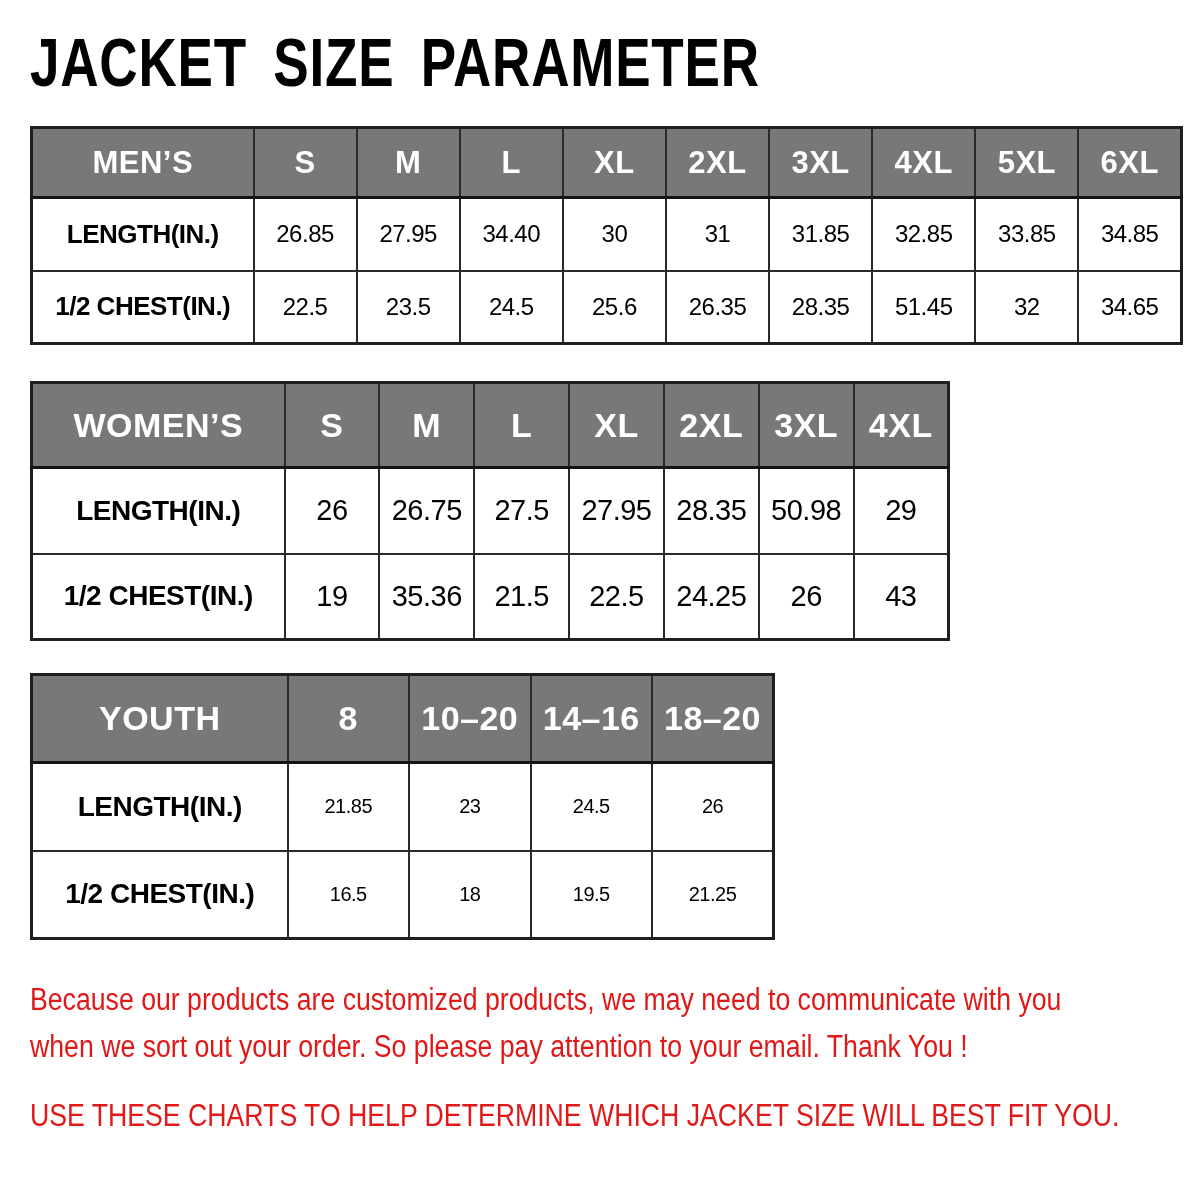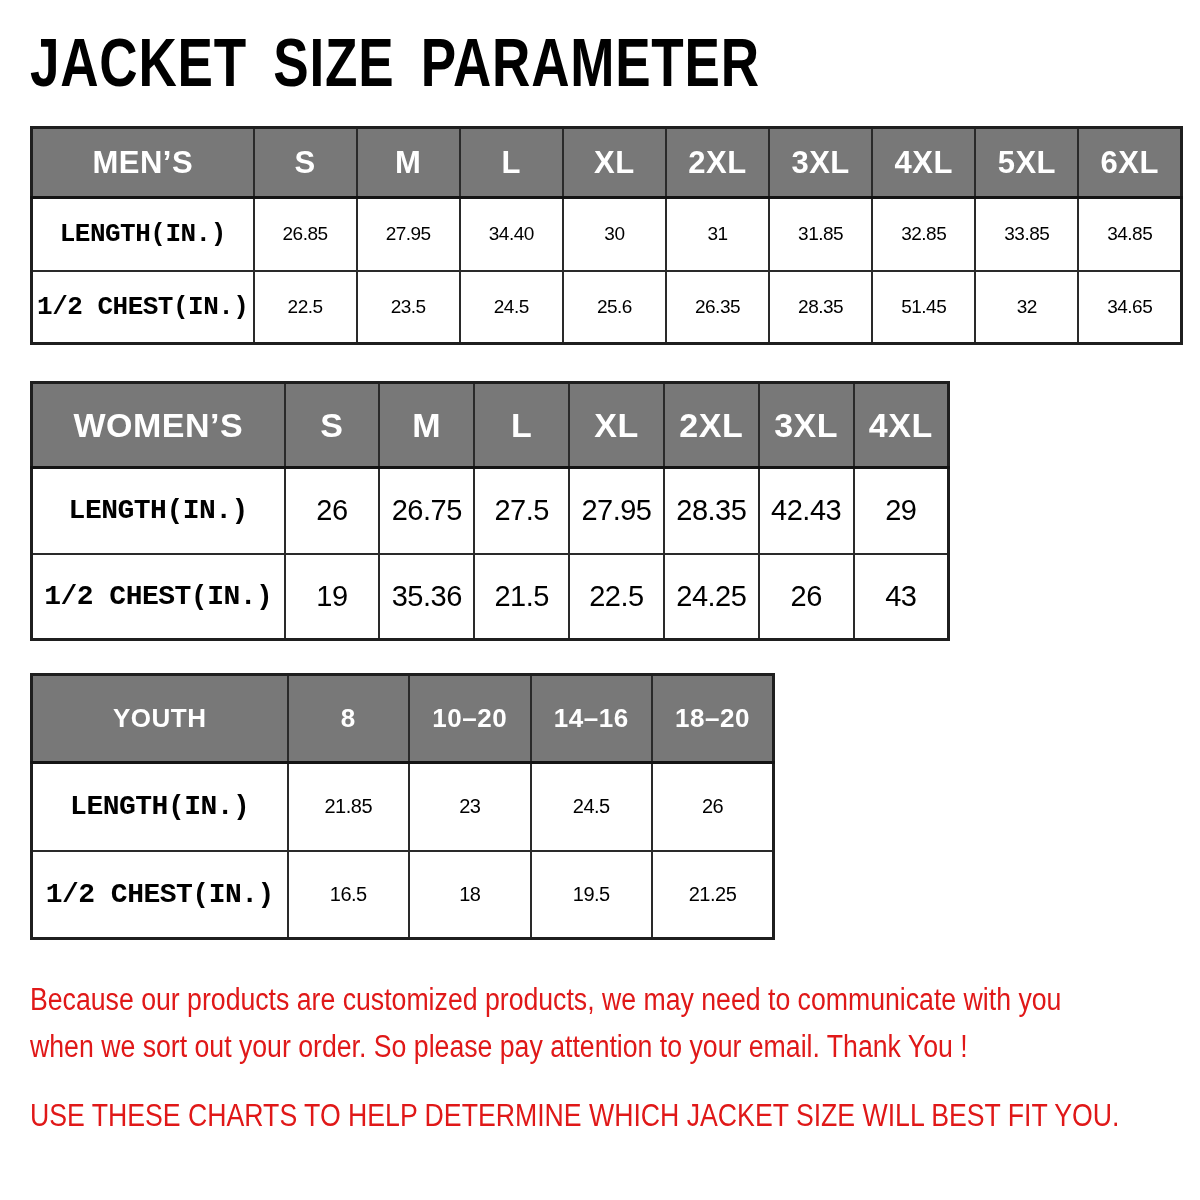--- a/index.html
+++ b/index.html
@@ -67,38 +67,37 @@
     border-bottom:3px solid #141414;
     letter-spacing:0.5px;
   }
   tbody td{
     font-weight:400;
     letter-spacing:-0.5px;
   }
   tbody td.row-label{
     font-weight:700;
     letter-spacing:-0.5px;
-    font-family:Liberation Mono, monospace;
   }
 
   .t-mens{width:1153px;margin-top:30px;}
   .t-mens col.label-col{width:222px;}
   .t-mens thead th{height:70px;font-size:31px;}
-  .t-mens tbody td{height:73px;font-size:19px;}
+  .t-mens tbody td{height:73px;font-size:24px;}
   .t-mens tbody td.row-label{font-size:26px;}
 
   .t-womens{width:920px;margin-top:36px;}
   .t-womens col.label-col{width:253px;}
   .t-womens thead th{height:85px;font-size:34px;}
   .t-womens tbody td{height:86px;font-size:29px;}
   .t-womens tbody td.row-label{font-size:28px;}
 
   .t-youth{width:745px;margin-top:32px;}
   .t-youth col.label-col{width:256px;}
-  .t-youth thead th{height:88px;font-size:26px;}
+  .t-youth thead th{height:88px;font-size:34px;}
   .t-youth tbody td{height:88px;font-size:20px;}
   .t-youth tbody td.row-label{font-size:28px;}
 
   
   .footer{
     margin-top:36px;
     color:var(--accent-red);
   }
   .footer .fline{
     font-size:31px;
@@ -203,21 +202,21 @@
         </tr>
       </thead>
       <tbody>
         <tr>
           <td class="row-label">LENGTH(IN.)</td>
           <td>26</td>
           <td>26.75</td>
           <td>27.5</td>
           <td>27.95</td>
           <td>28.35</td>
-          <td>42.43</td>
+          <td>50.98</td>
           <td>29</td>
         </tr>
         <tr>
           <td class="row-label">1/2 CHEST(IN.)</td>
           <td>19</td>
           <td>35.36</td>
           <td>21.5</td>
           <td>22.5</td>
           <td>24.25</td>
           <td>26</td>

